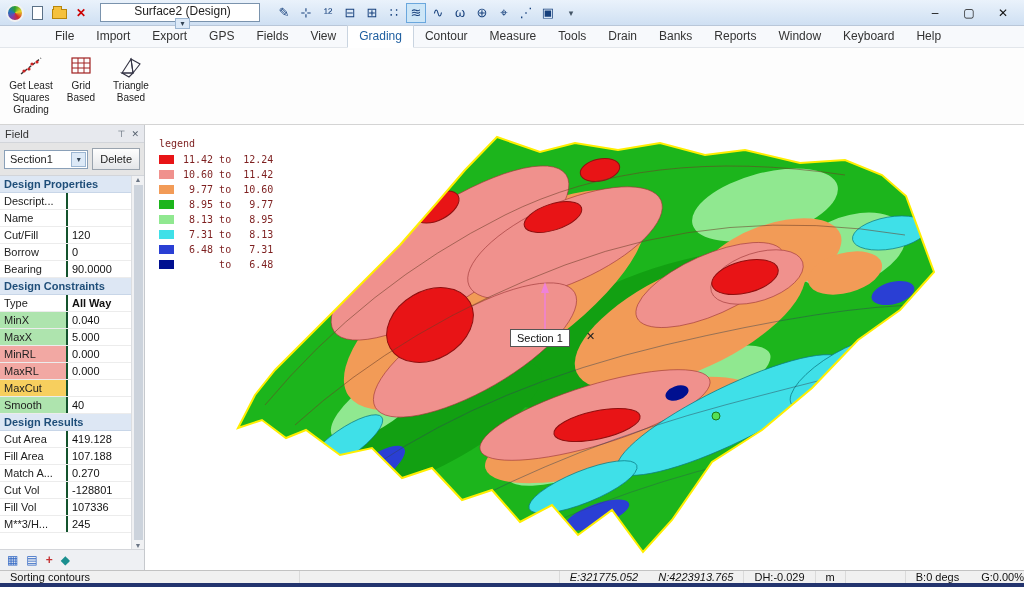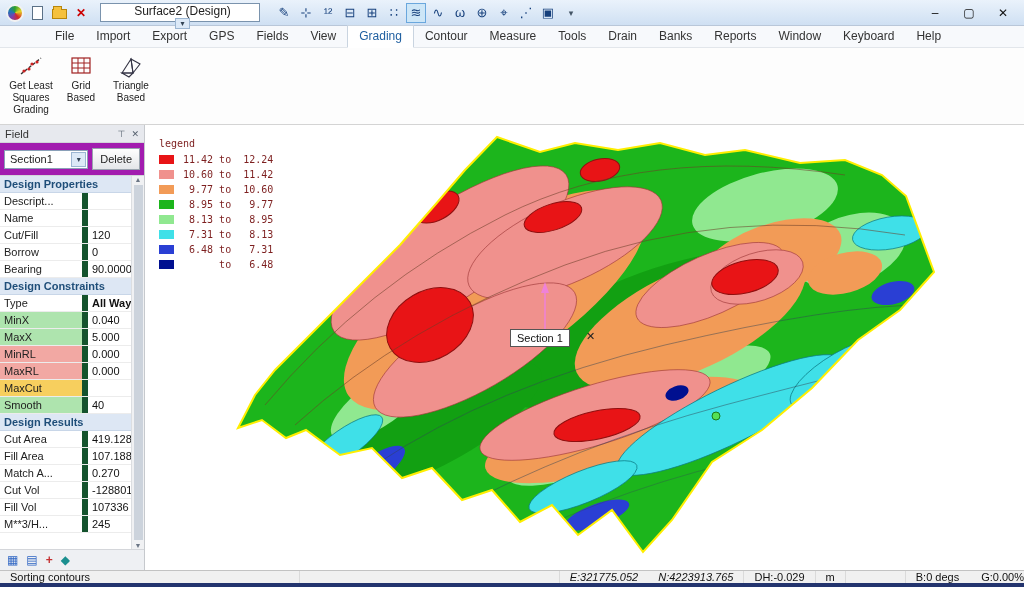--- a/index.html
+++ b/index.html
@@ -35,31 +35,31 @@
   
   .ribbon { height:77px; background:#fdfdfd; border-bottom:1px solid #d4d4d4; display:flex; align-items:flex-start; gap:4px; padding:4px 0 0 8px; }
   .rbtn { width:46px; display:flex; flex-direction:column; align-items:center; text-align:center;
           font-size:10px; line-height:1.18; color:#222; padding:2px 1px; }
   .rbtn svg { margin-bottom:2px; }
 
   
   .main { display:flex; height:445px; }
 
   
-  .sidepanel { width:145px; background:#a21caf; border-right:1px solid #c6c9cd; display:flex; flex-direction:column; }
+  .sidepanel { width:145px; background:#e5e5e5; border-right:1px solid #c6c9cd; display:flex; flex-direction:column; }
   .panel-header { height:18px; background:#e7e9ee; border-bottom:1px solid #d2d5da; display:flex; align-items:center; padding:0 5px; font-size:11px; color:#333; }
   .ph-icons { margin-left:auto; display:flex; gap:6px; color:#55606e; font-size:9px; }
   .selector-row { display:flex; gap:4px; padding:5px 4px; align-items:center; }
   .sel-combo { flex:1; height:19px; background:#fff; border:1px solid #8aa0b8; display:flex; align-items:center; justify-content:space-between; padding:0 1px 0 5px; font-size:11px; }
   .delete-btn { height:20px; padding:10px 7px; background:linear-gradient(#fefefe,#e4e6e9); border:1px solid #99a3ae; font-size:11px; display:flex; align-items:center; color:#222; }
   .prop-grid { flex:1; background:#fff; border-top:1px solid #d2d5da; position:relative; overflow:hidden; }
   .grid-rows { position:absolute; left:0; top:0; right:13px; bottom:0; }
   .prow { display:flex; height:17px; border-bottom:1px solid #ececec; font-size:11px; }
   .prow.hdr { background:#dde7f4; color:#1f4e79; font-weight:bold; align-items:center; padding-left:4px; border-bottom:1px solid #c8d6e8; }
-  .plabel { width:88px; padding:2px 0 0 4px; border-right:6px solid #14532d; color:#222; overflow:hidden; white-space:nowrap; }
+  .plabel { width:68px; padding:2px 0 0 4px; border-right:2px solid #14532d; color:#222; overflow:hidden; white-space:nowrap; }
   .pvalue { flex:1; padding:2px 0 0 4px; color:#111; overflow:hidden; white-space:nowrap; }
   .hl-green { background:#aee4ae; }
   .hl-pink  { background:#f2a8a3; }
   .hl-yellow{ background:#f7cf5e; }
   .bold { font-weight:bold; }
   .grid-scroll { position:absolute; right:0; top:0; bottom:0; width:13px; background:#f0f1f3; border-left:1px solid #dcdee1;
                  display:flex; flex-direction:column; align-items:center; font-size:7px; color:#6b7685; }
   .sthumb { width:9px; flex:1; background:#ccd3dc; margin:2px 0; }
   .mini-toolbar { height:21px; background:#eef0f3; border-top:1px solid #d4d6da; display:flex; align-items:center; gap:8px; padding:0 7px; font-size:12px; }
   .mini-ic-blue { color:#2f66c4; } .mini-ic-red { color:#c43030; font-weight:bold; } .mini-ic-teal { color:#1b8f8f; }

